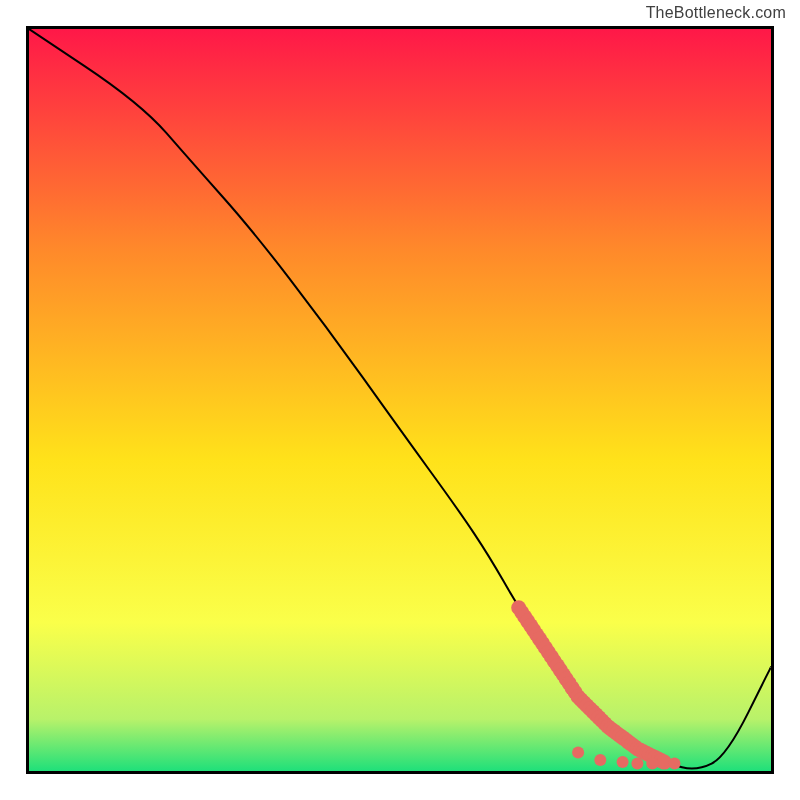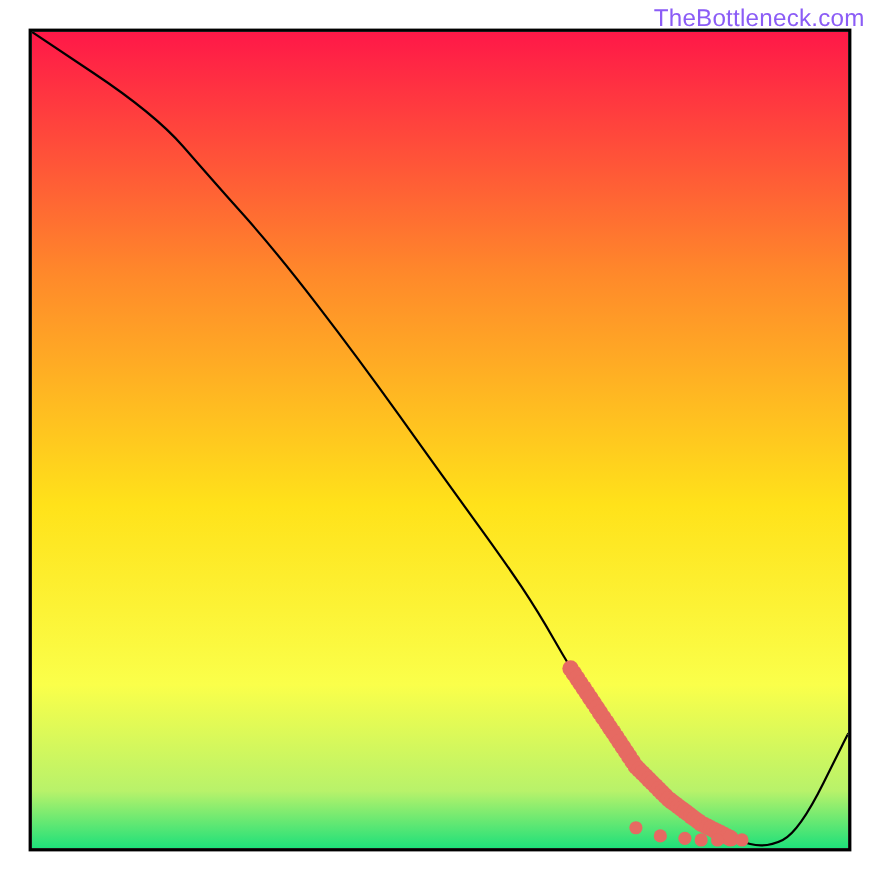--- a/index.html
+++ b/index.html
@@ -13,22 +13,22 @@
   .wrap {
     position: relative;
     width: 800px;
     height: 800px;
     background: #fff;
   }
   .watermark {
     position: absolute;
     top: 4px;
     right: 14px;
-    font-size: 22px;
-    color: #8b5cf6;
+    font-size: 16px;
+    color: #404040;
     letter-spacing: 0.2px;
     font-weight: 400;
   }
   .plot-frame {
     position: absolute;
     left: 26px;
     top: 26px;
     width: 748px;
     height: 748px;
     border: 3px solid #000;

